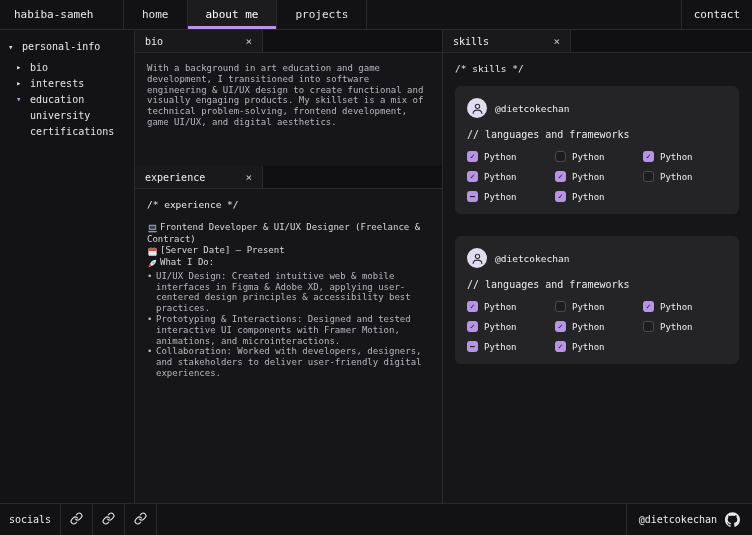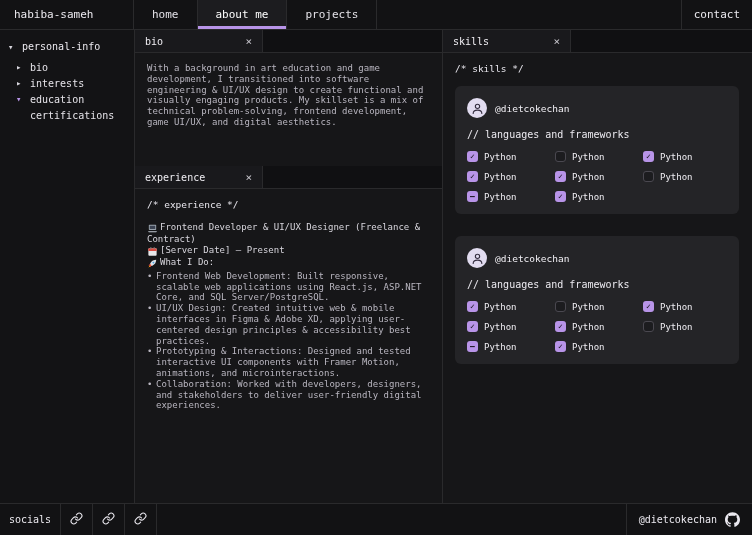--- a/index.html
+++ b/index.html
@@ -17,21 +17,21 @@
     overflow:hidden;
     background:var(--bg);
     color:#eceaf0;
     font-family:"DejaVu Sans Mono","Liberation Mono",monospace;
     font-size:10px;
   }
   .app{display:flex;flex-direction:column;width:100%;height:100%;}
 
   
   .top-bar{height:30px;flex:none;display:flex;align-items:stretch;background:var(--bar);border-bottom:1px solid var(--border);}
-  .brand{width:134px;flex:none;display:flex;align-items:center;padding-left:14px;border-right:1px solid var(--border);font-size:11px;cursor:pointer;}
+  .brand{width:124px;flex:none;display:flex;align-items:center;padding-left:14px;border-right:1px solid var(--border);font-size:11px;cursor:pointer;}
   .nav-tabs{display:flex;align-items:stretch;}
   .nav-tab{display:flex;align-items:center;padding:0 18px;border-right:1px solid var(--border);font-size:11px;position:relative;cursor:pointer;color:#e3e1e7;}
   .nav-tab.active{background:#1c1c1f;color:#ffffff;}
   .nav-tab.active::after{content:"";position:absolute;left:0;right:0;bottom:0;height:3px;background:var(--accent);}
   .flex-spacer{flex:1;}
   .contact-link{display:flex;align-items:center;padding:0 12px;border-left:1px solid var(--border);font-size:11px;cursor:pointer;}
 
   
   .main-area{flex:1;display:flex;min-height:0;}
 
@@ -114,20 +114,23 @@
             <span class="chev">▸</span>
             <span class="tree-label">bio</span>
           </div>
           <div class="tree-item">
             <span class="chev">▸</span>
             <span class="tree-label">interests</span>
           </div>
           <div class="tree-item">
             <span class="chev accent">▾</span>
             <span class="tree-label">education</span>
+          </div>
+          <div class="tree-item child">
+            <span class="tree-label">university</span>
           </div>
           <div class="tree-item">
             <span class="chev"></span>
             <span class="tree-label">certifications</span>
           </div>
         </div>
     </aside>
 
     <section class="editor-col">
       <div class="tabbar">
@@ -160,21 +163,20 @@
                   <rect x="14.5" y="2" width="2.5" height="5" rx="1" fill="#777"></rect>
                 </svg></span><span class="exp-text">[Server Date] – Present</span></div>
             <div class="exp-line"><span class="exp-icon"><svg viewBox="0 0 24 24" width="11" height="11">
                   <path d="M6 18C6 10 12 4 20 4c0 8-6 14-14 14z" fill="#dfe4ea"></path>
                   <circle cx="14" cy="10" r="2" fill="#4aa3df"></circle>
                   <path d="M7 13l-4 3 3 1 1 3 3-4z" fill="#e74c3c"></path>
                   <path d="M4 20l3-3" stroke="#f39c12" stroke-width="2"></path>
                 </svg></span><span class="exp-text">What I Do:</span></div>
           </div>
         <ul id="exp-bullets" class="bullets">
-            <li class="bullet">Frontend Web Development: Built responsive, scalable web applications using React.js, ASP.NET Core, and SQL Server/PostgreSQL.</li>
             <li class="bullet">UI/UX Design: Created intuitive web &amp; mobile interfaces in Figma &amp; Adobe XD, applying user-centered design principles &amp; accessibility best practices.</li>
             <li class="bullet">Prototyping &amp; Interactions: Designed and tested interactive UI components with Framer Motion, animations, and microinteractions.</li>
             <li class="bullet">Collaboration: Worked with developers, designers, and stakeholders to deliver user-friendly digital experiences.</li>
           </ul>
       </div>
     </section>
 
     <section class="skills-col">
       <div class="tabbar">
         <div class="tab">

